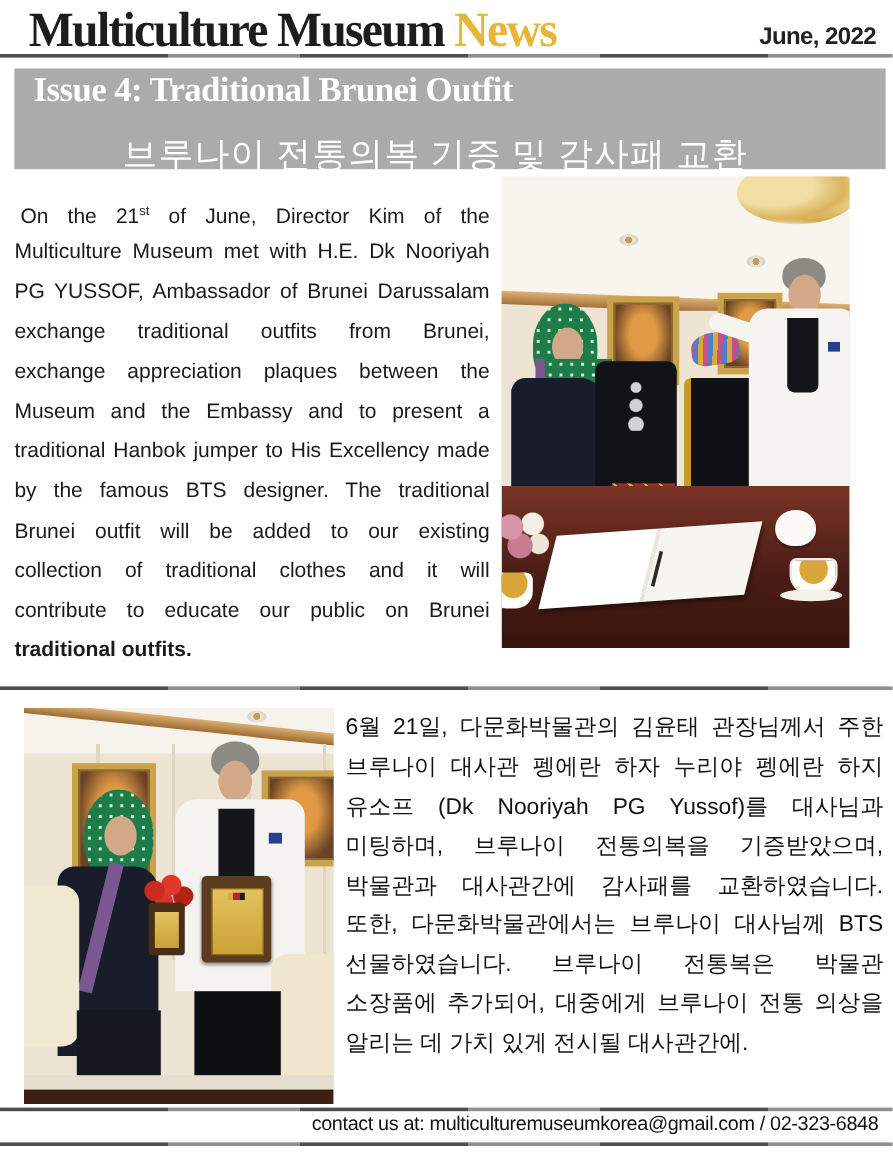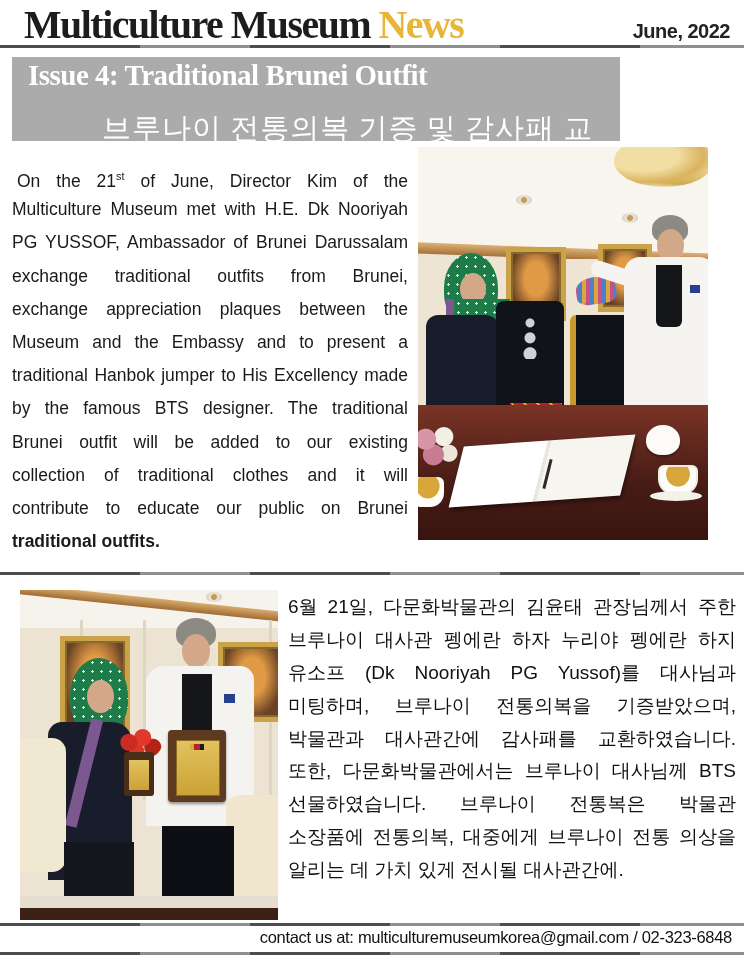--- a/index.html
+++ b/index.html
@@ -13,21 +13,21 @@
   .masthead-title .accent{color:#E8B637;}
   .masthead-date{position:absolute;right:14px;top:20px;font-weight:bold;font-size:20px;
         color:#222;letter-spacing:-0.5px;}
 
   
   .rule{position:absolute;left:0;width:744px;height:3px;
         background:repeating-linear-gradient(90deg,#4d4d4d 0 140px,#8f8f8f 140px 250px);}
   .rule-1{top:45px}.rule-2{top:572px}.rule-3{top:923px}.rule-4{top:952px}
 
   
-  .banner{position:absolute;left:12px;top:57px;width:608px;height:84px;background:#ABABAB;
+  .banner{position:absolute;left:12px;top:57px;width:726px;height:84px;background:#ABABAB;
         color:#ffffff;font-family:"Liberation Serif",serif;}
   .banner-line1{position:absolute;left:16px;top:2px;font-size:29px;font-weight:bold;letter-spacing:-0.5px;}
   .banner-line2{position:absolute;left:90px;top:40px;font-size:29px;letter-spacing:1px;margin-top:12px;}
 
   
   .article-en{position:absolute;left:12px;top:160px;width:396px;}
   .en-line{height:33.2px;line-height:33.2px;font-size:17.5px;color:#1a1a1a;
         text-align:justify;text-align-last:justify;overflow:hidden;}
   .en-line.first{text-indent:5px;}
   .en-line.last{text-align-last:left;font-weight:bold;}
@@ -189,21 +189,21 @@
   </div>
 
   <div class="article-ko">
     <div class="ko-line">6월 21일, 다문화박물관의 김윤태 관장님께서 주한</div>
     <div class="ko-line">브루나이 대사관 펭에란 하자 누리야 펭에란 하지</div>
     <div class="ko-line">유소프 (Dk Nooriyah PG Yussof)를 대사님과</div>
     <div class="ko-line">미팅하며, 브루나이 전통의복을 기증받았으며,</div>
     <div class="ko-line">박물관과 대사관간에 감사패를 교환하였습니다.</div>
     <div class="ko-line">또한, 다문화박물관에서는 브루나이 대사님께 BTS</div>
     <div class="ko-line">선물하였습니다. 브루나이 전통복은 박물관</div>
-    <div class="ko-line">소장품에 전통의복, 대중에게 브루나이 전통 의상을</div>
+    <div class="ko-line">소장품에 추가되어, 대중에게 브루나이 전통 의상을</div>
     <div class="ko-line last">알리는 데 가치 있게 전시될 대사관간에.</div>
   </div>
 
   <div class="rule rule-3"></div>
   <div class="footer-contact">contact us at: multiculturemuseumkorea@gmail.com / 02-323-6848</div>
   <div class="rule rule-4"></div>
 
 </div>
 
 </body></html>

